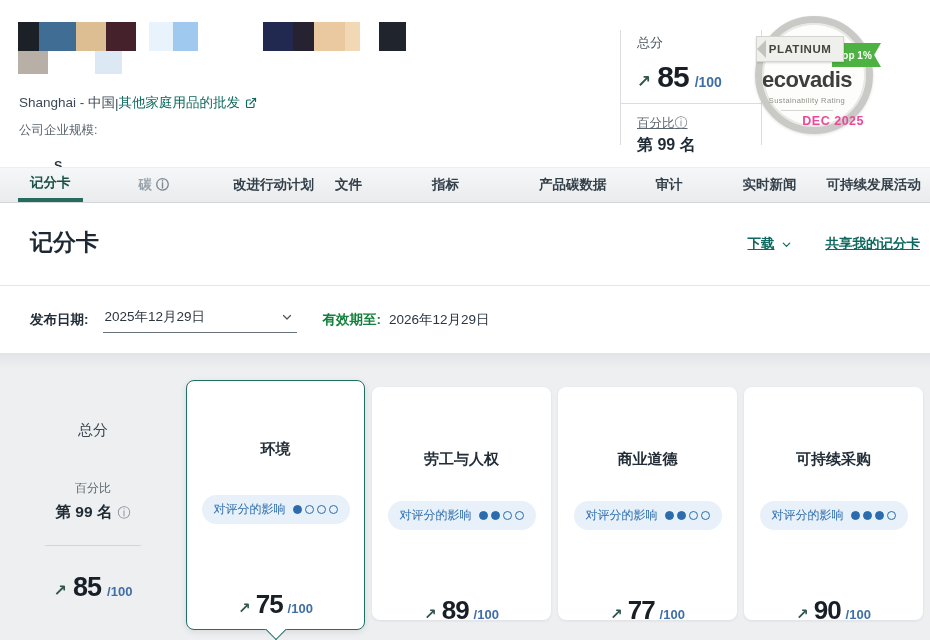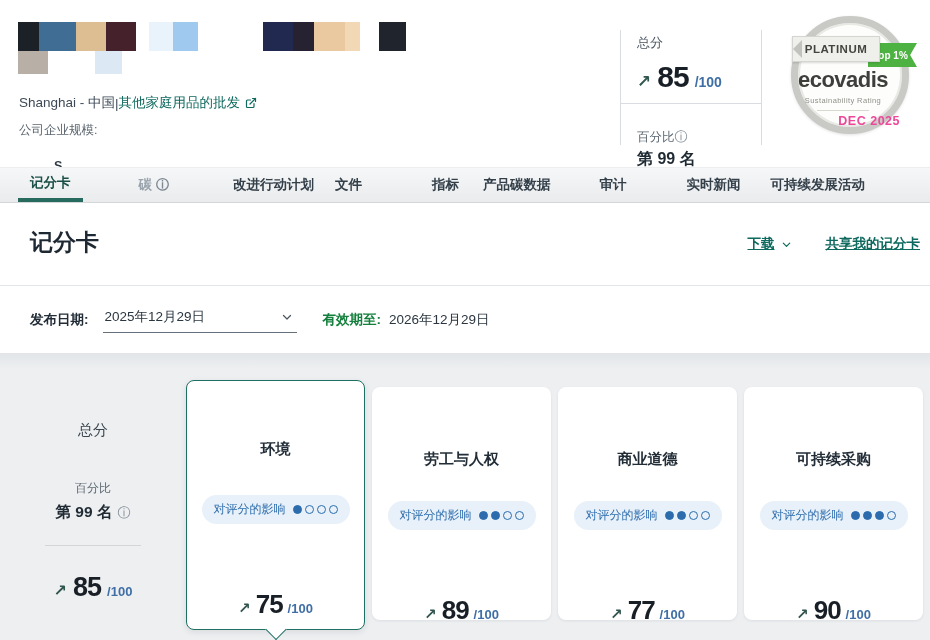--- a/index.html
+++ b/index.html
@@ -34,24 +34,24 @@
   .score-box{position:absolute;left:620px;top:30px;width:140px;height:115px;
              border-left:1px solid #d9dde1;border-right:1px solid #d9dde1;}
   .score-box .inner{padding:4px 0 0 16px;}
   .sb-label{font-size:13px;color:#4a5560;}
   .sb-score{display:flex;align-items:baseline;gap:6px;margin-top:8px;}
   .trend{color:#31564e;font-weight:bold;}
   .sb-score .trend{font-size:17px;}
   .sb-score .num{font-size:30px;font-weight:800;color:#181f26;letter-spacing:-1px;}
   .sb-score .den{font-size:14px;font-weight:bold;color:#3f6ea6;}
   .sb-div{border-top:1px solid #d9dde1;margin-top:9px;}
-  .sb-pct{font-size:12.5px;color:#5c6670;margin-top:20px;}
+  .sb-pct{font-size:12.5px;color:#5c6670;margin-top:6px;text-decoration:underline;}
   .sb-rank{font-size:16px;font-weight:bold;color:#1f2a33;margin-top:3px;}
   
-  .medal{position:absolute;left:786px;top:10px;width:128px;height:144px;z-index:11;}
+  .medal{position:absolute;left:750px;top:10px;width:128px;height:144px;z-index:11;}
   .medal-circle{position:absolute;left:5px;top:6px;width:104px;height:104px;border-radius:50%;
     border:7px solid #c9c9c6;background:#fdfdfc;box-shadow:inset 0 0 0 2px #e8e8e5,0 1px 3px rgba(0,0,0,.12);}
   .rib-plat{position:absolute;left:6px;top:26px;width:86px;height:24px;background:#efefec;
     border:1px solid #d4d4d0;display:flex;align-items:center;justify-content:center;
     font-size:11.5px;font-weight:800;letter-spacing:.5px;color:#45453f;z-index:3;box-shadow:0 1px 2px rgba(0,0,0,.15);}
   .rib-plat::before{content:"";position:absolute;left:-9px;top:3px;border:9px solid transparent;
     border-right-color:#c2c2be;border-top-width:9px;border-bottom-width:9px;z-index:-1;}
   .rib-top{position:absolute;left:82px;top:33px;width:44px;height:24px;background:#4db241;
     clip-path:polygon(0 0,100% 0,86% 50%,100% 100%,0 100%);display:flex;align-items:center;
     justify-content:flex-start;padding-left:5px;font-size:10px;font-weight:800;color:#fff;z-index:2;}
@@ -67,21 +67,21 @@
     border-top:1px solid #eceeef;border-bottom:1px solid #d3d7da;display:flex;align-items:stretch;
     padding-left:30px;z-index:10;}
   .tab{display:flex;align-items:center;gap:4px;font-size:13.5px;font-weight:bold;color:#333f49;
     cursor:pointer;white-space:nowrap;}
   .tab.active{color:#194f46;border-bottom:4px solid #266b5e;padding:0 12px;margin-left:-12px;}
   .tab.dim{color:#9aa4ad;}
   .tab:nth-child(1){margin-right:56px;}
   .tab:nth-child(2){margin-right:64px;}
   .tab:nth-child(3){margin-right:21px;}
   .tab:nth-child(4){margin-right:70px;}
-  .tab:nth-child(5){margin-right:24px;}
+  .tab:nth-child(5){margin-right:80px;}
   .tab:nth-child(6){margin-right:49px;}
   .tab:nth-child(7){margin-right:60px;}
   .tab:nth-child(8){margin-right:30px;}
   
   .sc-head{position:relative;height:82px;background:#fff;border-bottom:1px solid #e3e6e9;z-index:10;}
   .sc-title{position:absolute;left:30px;top:24px;font-size:23px;font-weight:800;color:#1e2832;}
   .sc-links{position:absolute;right:10px;top:32px;display:flex;align-items:center;gap:34px;}
   .sc-link{display:flex;align-items:center;gap:6px;color:#0e695e;font-size:13.5px;font-weight:bold;
     text-decoration:underline;cursor:pointer;}
   .sc-link .chev{text-decoration:none;}

